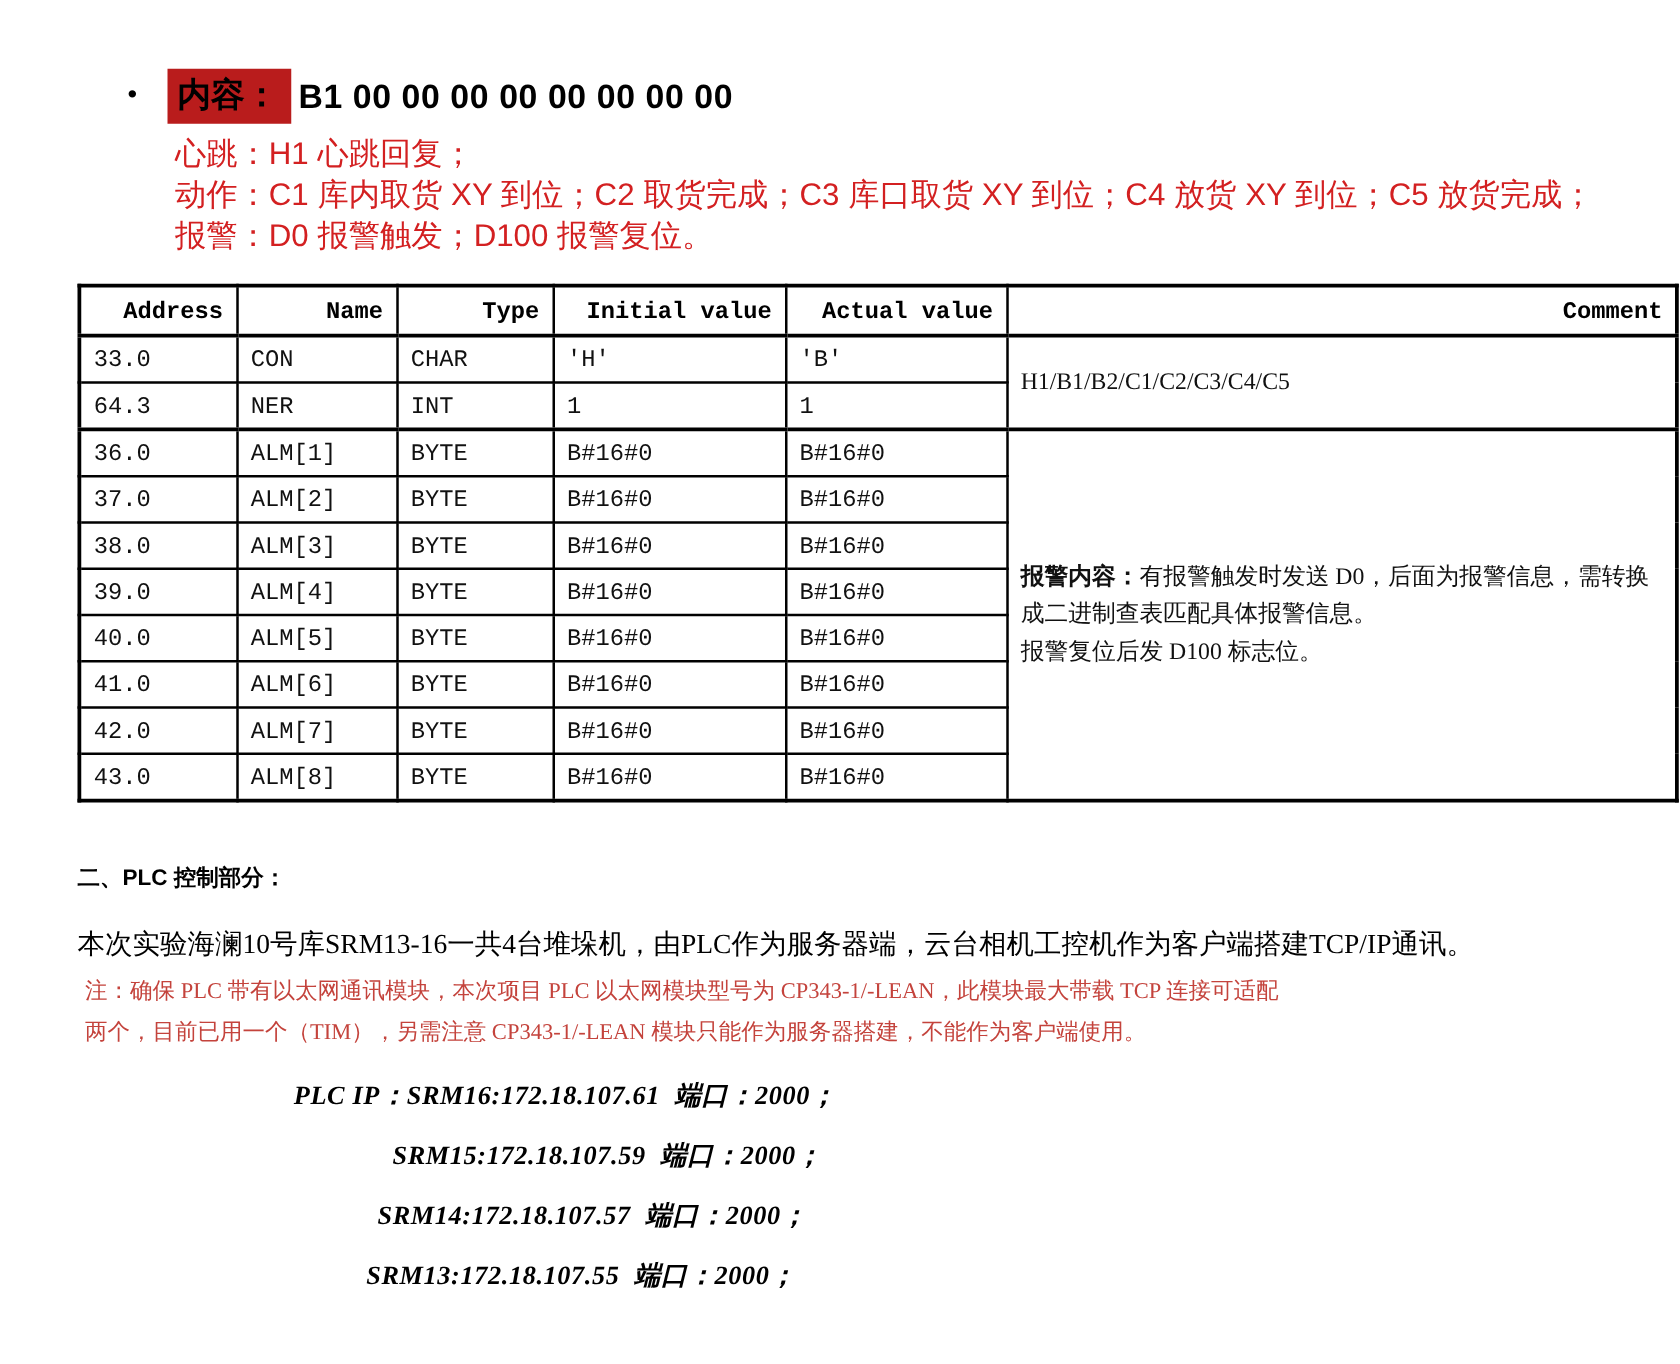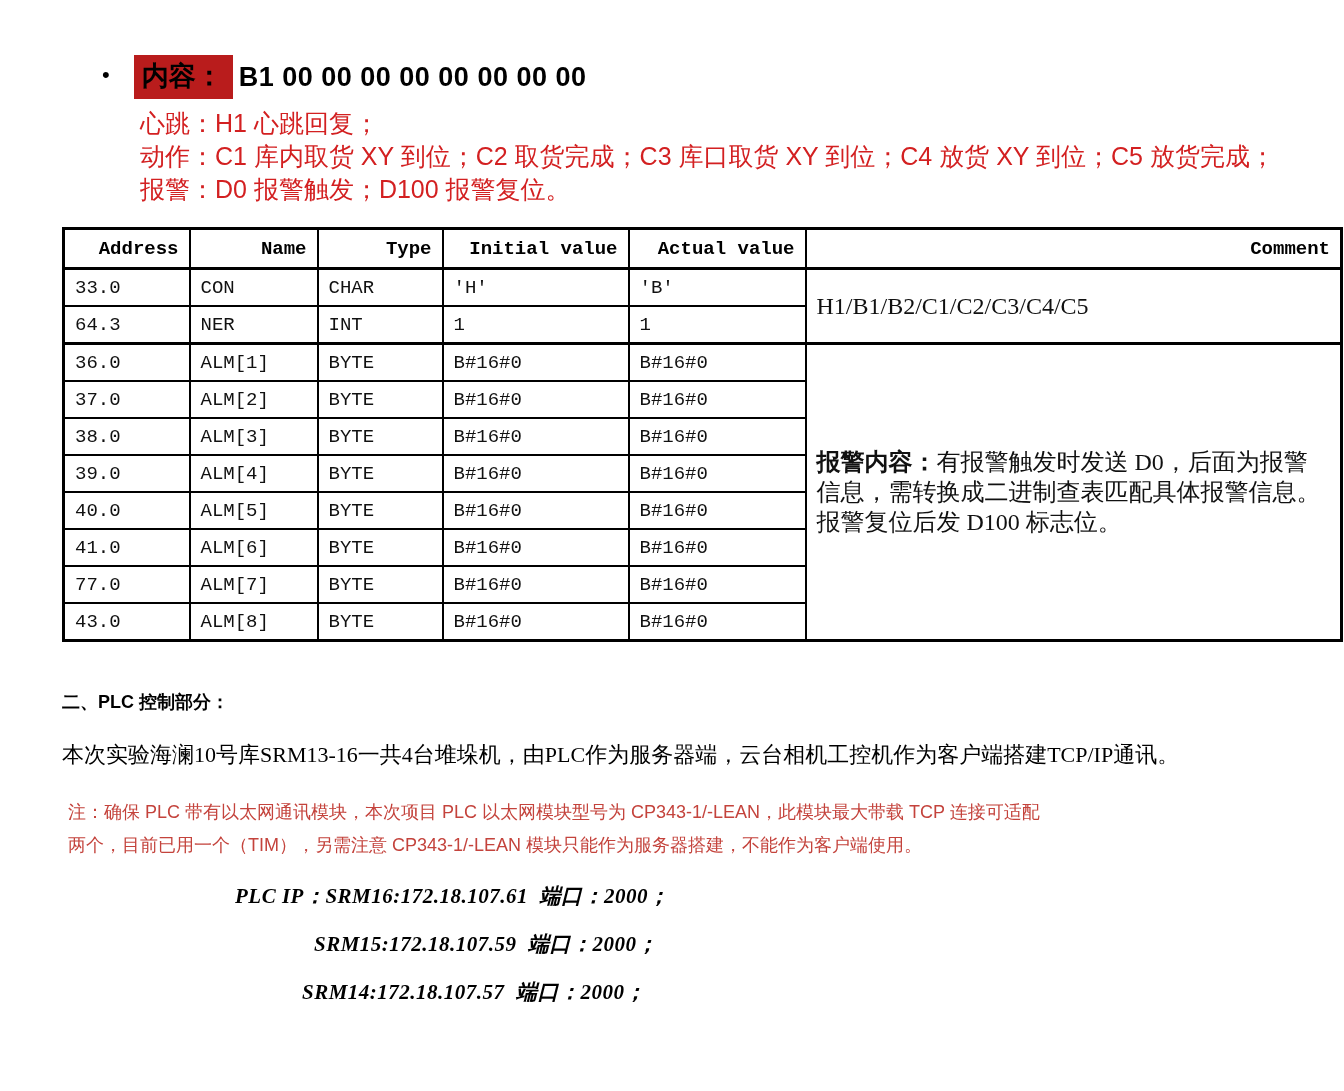--- a/index.html
+++ b/index.html
@@ -17,29 +17,29 @@
   .legend div{color:#d32021;font-weight:normal;font-size:25px;line-height:33px;white-space:pre;}
 
   
   table.vat{border-collapse:collapse;table-layout:fixed;width:1278px;margin-top:21px;
     font-family:"Liberation Mono",monospace;font-size:19px;}
   table.vat,table.vat td,table.vat th{border:2px solid #000;}
   table.vat{border:3px solid #000;}
   table.vat th{font-weight:bold;text-align:right;padding:4px 10px;height:29px;}
   table.vat td{padding:2px 10px;height:31px;color:#111;}
   tr.group-sep td{border-top:3px solid #000;}
-  td.comment-cell{font-family:"Liberation Serif",serif;font-size:24px;vertical-align:middle;}
+  td.comment-cell{font-family:"Liberation Serif",serif;font-size:19px;vertical-align:middle;}
   td.comment-cell .cmt-lead{font-weight:bold;font-family:"Liberation Sans",sans-serif;}
   td.comment-cell div{line-height:30px;}
 
   
   .heading{font-weight:bold;font-size:18px;margin-top:48px;}
   .para{font-family:"Liberation Serif",serif;font-size:22px;line-height:34px;margin-top:24px;max-width:1260px;}
   .note div{color:#c4433c;font-size:18px;line-height:33px;white-space:pre;}
-  .note{margin-top:24px;padding-left:6px;}
+  .note{margin-top:4px;padding-left:6px;font-family:Liberation Serif, serif;}
   .ips{margin-top:24px;font-family:Liberation Serif, serif;font-style:italic;font-weight:bold;
        font-size:21px;letter-spacing:0.5px;}
   .ips div{white-space:pre;margin-bottom:27px;line-height:21px;}
   .ip-1{margin-left:173px;}
   .ip-2{margin-left:252px;}
   .ip-3{margin-left:240px;}
   .ip-4{margin-left:231px;}
 </style>
 </head>
 <body>
@@ -133,21 +133,21 @@
         <td>B#16#0</td>
       </tr>
       <tr>
         <td>41.0</td>
         <td>ALM[6]</td>
         <td>BYTE</td>
         <td>B#16#0</td>
         <td>B#16#0</td>
       </tr>
       <tr>
-        <td>77.0</td>
+        <td>42.0</td>
         <td>ALM[7]</td>
         <td>BYTE</td>
         <td>B#16#0</td>
         <td>B#16#0</td>
       </tr>
       <tr>
         <td>43.0</td>
         <td>ALM[8]</td>
         <td>BYTE</td>
         <td>B#16#0</td>
@@ -162,15 +162,16 @@
 
   <div class="note">
     <div>注：确保 PLC 带有以太网通讯模块，本次项目 PLC 以太网模块型号为 CP343-1/-LEAN，此模块最大带载 TCP 连接可适配</div>
     <div>两个，目前已用一个（TIM），另需注意 CP343-1/-LEAN 模块只能作为服务器搭建，不能作为客户端使用。</div>
   </div>
 
   <div class="ips">
     <div class="ip-1">PLC IP：SRM16:172.18.107.61  端口：2000；</div>
     <div class="ip-2">SRM15:172.18.107.59  端口：2000；</div>
     <div class="ip-3">SRM14:172.18.107.57  端口：2000；</div>
+    <div class="ip-4">SRM13:172.18.107.55  端口：2000；</div>
   </div>
 
 </div>
 
 </body></html>

